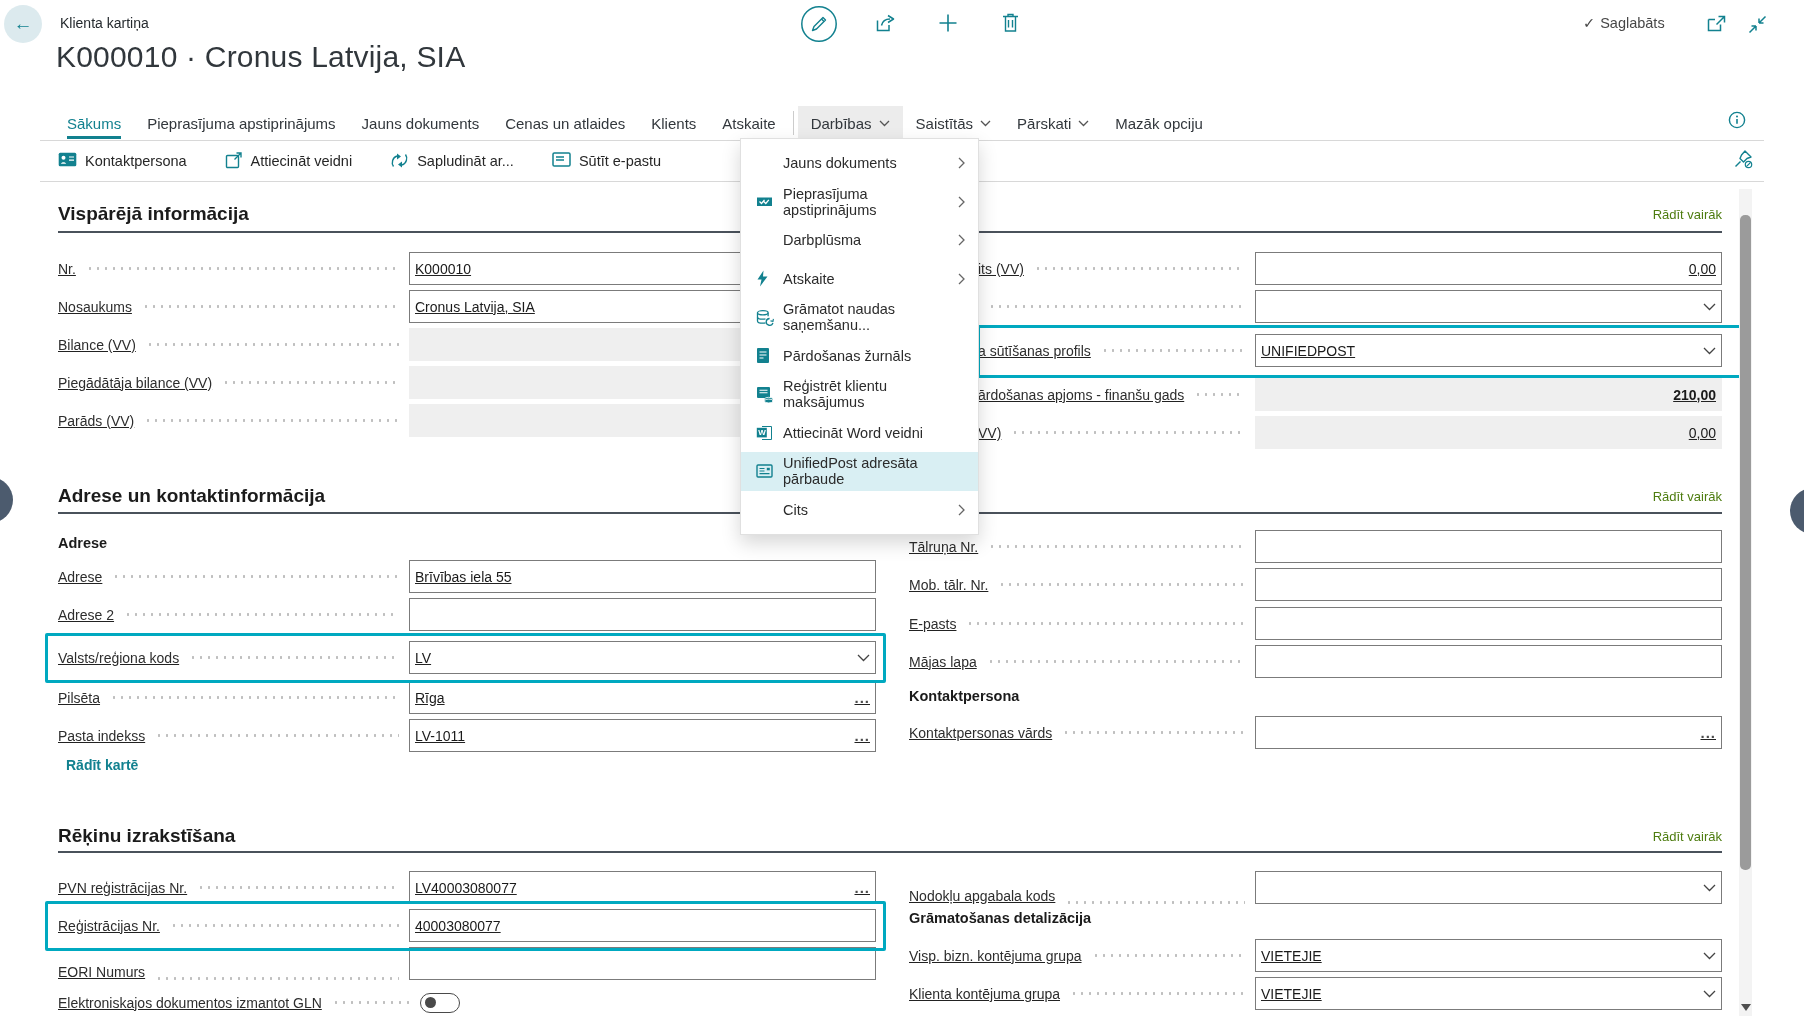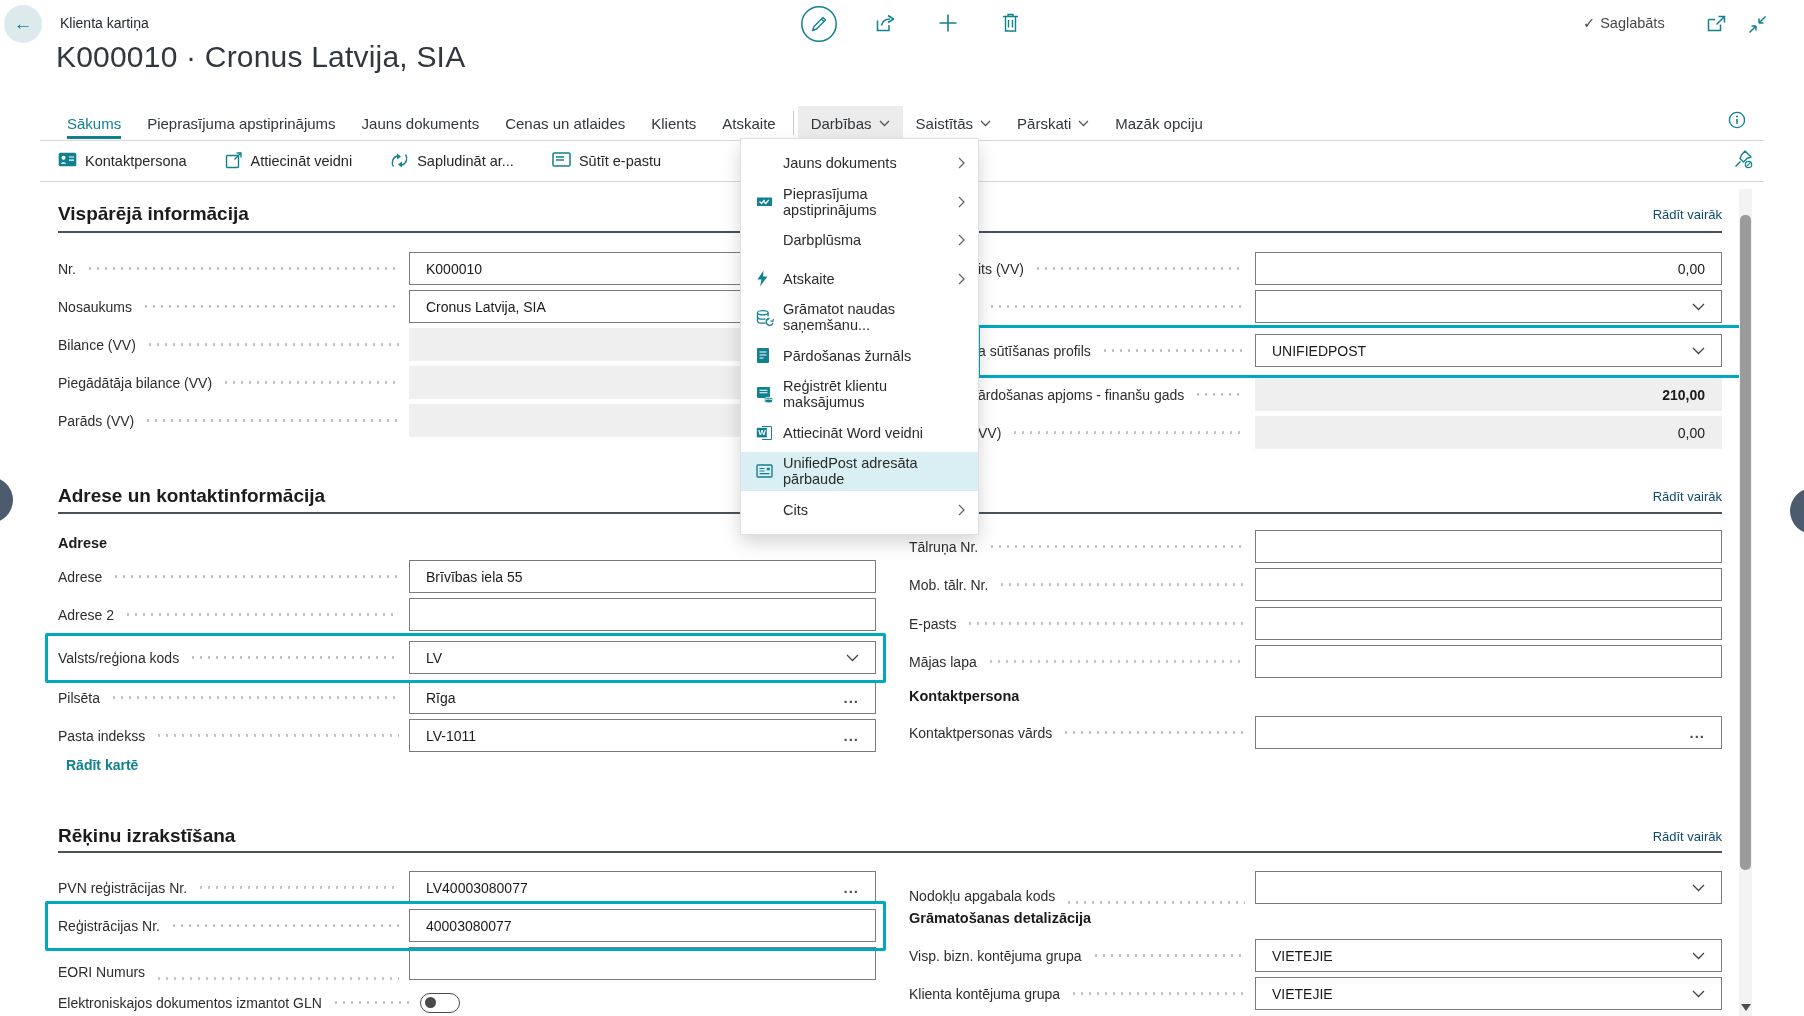--- a/index.html
+++ b/index.html
@@ -25,34 +25,34 @@
   .tab.open{background:#ececec;}
   .tab-divider{width:1px;height:24px;background:#cccccc;margin:0 4px;}
   .rule-light{height:1px;background:#d8d8d8;left:40px;width:1724px;}
 
   
   .cmdbar{left:58px;top:142px;height:38px;display:flex;align-items:center;gap:38px;}
   .cmd-item{display:flex;align-items:center;gap:8px;font-size:14.5px;color:#262626;cursor:pointer;white-space:nowrap;}
 
   
   .sec-title{font-size:19px;font-weight:700;color:#1b1b1b;left:58px;}
-  .show-more{font-size:13px;color:#0c4a6e;cursor:pointer;padding-left:22px;}
+  .show-more{font-size:13px;color:#4d7c0f;cursor:pointer;padding-left:22px;}
   .sec-rule{left:58px;width:1664px;height:2px;background:#4a525b;}
   .subhead{font-size:14.5px;font-weight:700;color:#1b1b1b;}
 
   
-  .frow{position:absolute;display:flex;align-items:center;height:33px;}
+  .frow{position:absolute;display:flex;align-items:center;height:33px;text-decoration:underline;}
   .col-left{left:58px;width:818px;}
   .col-right{left:909px;width:813px;}
   .flabel{font-size:14px;color:#2d2d2d;white-space:nowrap;}
   .frag .flabel{padding-left:69px;}
   .fdots{flex:1;height:3px;margin:0 10px;background-image:radial-gradient(circle,#bfbfbf 1.1px,transparent 1.3px);
          background-size:8px 3px;background-repeat:repeat-x;background-position:left center;}
   .fbox{width:467px;min-width:467px;height:33px;box-sizing:border-box;border:1px solid #7b7b7b;background:#fff;
-        display:flex;align-items:center;padding:0 16px;font-size:14px;color:#1a1a1a;}
+        display:flex;align-items:center;padding:0 5px;font-size:14px;color:#1a1a1a;}
   .fbox.disabled{border-color:transparent;background:#efefef;}
   .fbox.num{justify-content:flex-end;}
   .fval{white-space:nowrap;}
   .fval.bold{font-weight:700;}
   .chev{margin-left:auto;display:flex;cursor:pointer;}
   .num .fval{margin-left:auto;}
   .assist{margin-left:auto;color:#4d4d4d;font-size:15px;font-weight:700;letter-spacing:1px;cursor:pointer;}
   .link{font-size:14px;font-weight:700;color:#12818f;cursor:pointer;padding-left:8px;}
 
   

